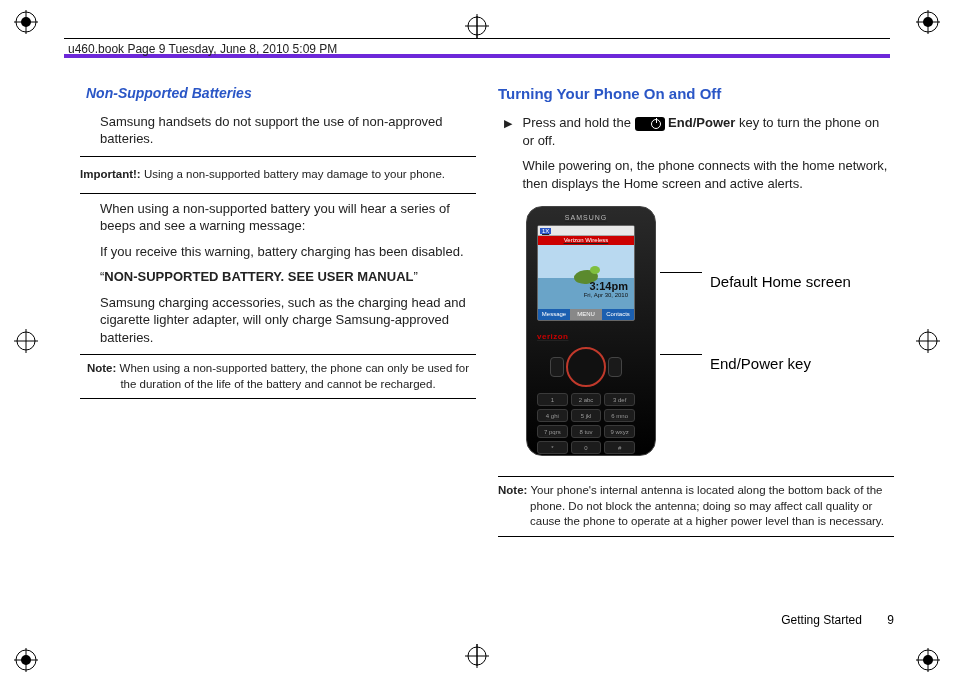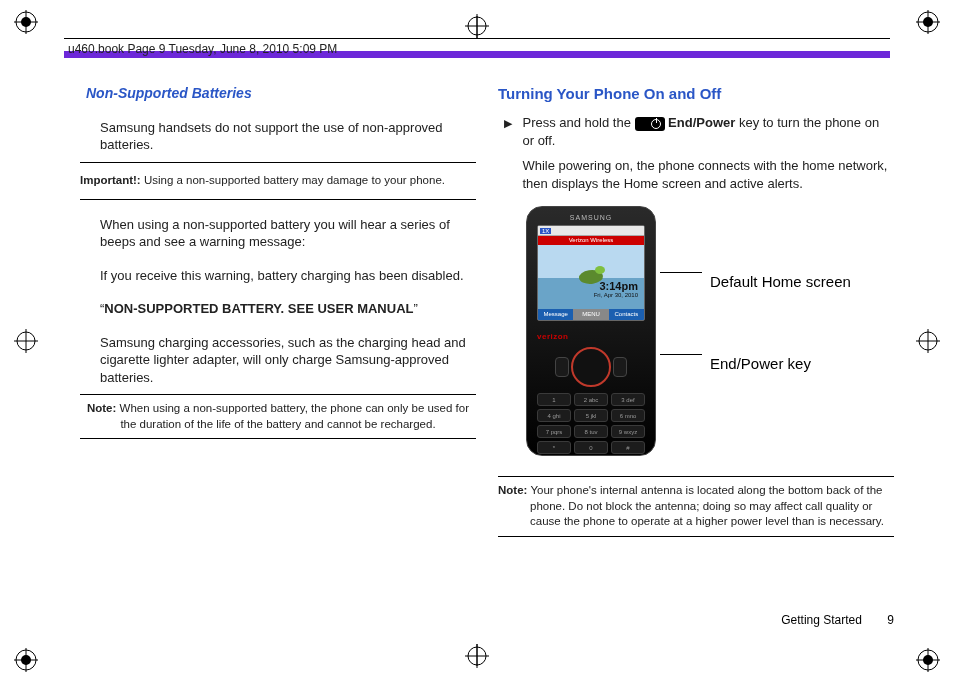--- a/index.html
+++ b/index.html
@@ -24,36 +24,36 @@
   .edge-t   { top: 14px; left: 50%; transform: translateX(-50%); }
   .edge-b   { bottom: 14px; left: 50%; transform: translateX(-50%); }
   .crossbar { position:absolute; left:50%; transform:translateX(-50%); width:1px; background:#000; }
   .crossbar.top { top:16px; height:22px; }
   .crossbar.bot { bottom:16px; height:22px; }
 
   .header-line {
     position: absolute;
     top: 38px; left: 64px; right: 64px;
     border-top: 1px solid #000;
-    border-bottom: 7px solid #6d28d9;
+    border-bottom: 4px solid #6d28d9;
     height: 20px;
     padding: 0 4px;
     font-size: 12px;
     line-height: 20px;
     color: #222;
   }
 
   .page {
     position: absolute;
     top: 84px; left: 80px; right: 60px; bottom: 60px;
     display: flex;
     gap: 22px;
   }
   .col { flex: 1; font-size: 13px; line-height: 1.35; }
-  .col p { margin: 16px 0 8px 0; padding-left: 20px; }
+  .col p { margin: 0 0 8px 0; padding-left: 20px; }
 
   .h-blue-italic {
     color: #2a56c6;
     font-style: italic;
     font-weight: bold;
     font-size: 14px;
     margin: 0 0 10px 6px;
   }
   .h-blue {
     color: #2a56c6;
@@ -115,21 +115,22 @@
     margin: 14px 0 10px 28px;
     height: 260px;
   }
   .phone {
     width: 130px;
     height: 250px;
     background: linear-gradient(#2a2a2a,#000);
     border-radius: 16px;
     border: 1px solid #444;
     position: relative;
-    padding: 6px 10px 10px 10px;
+    padding: 6px 20px 10px 10px;
+    text-decoration: underline;
   }
   .brand {
     text-align: center;
     color: #bbb;
     font-size: 7px;
     letter-spacing: 1px;
     margin-bottom: 2px;
   }
   .screen {
     width: 100%;

